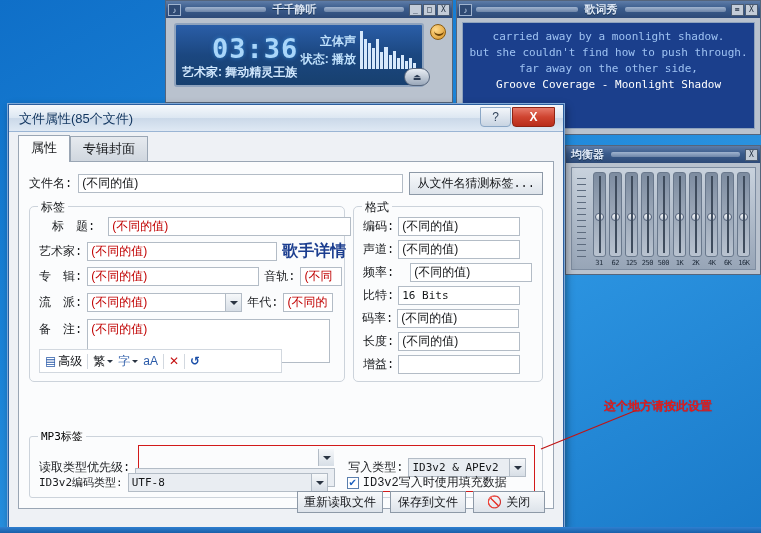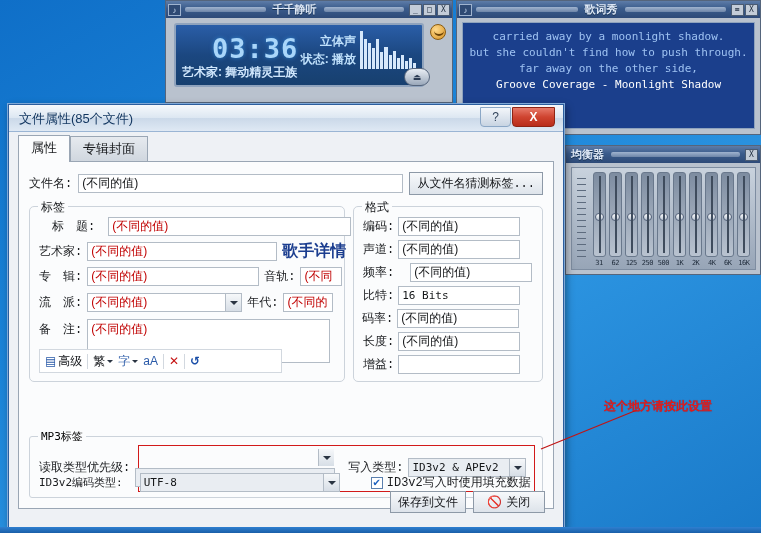--- a/index.html
+++ b/index.html
@@ -427,36 +427,37 @@
             <input class="inp mono" style="width: 200px; padding-right: 18px; background: rgb(233, 237, 242); margin-top: 20px;" value="ID3v1 &gt; APEv2 &gt; ID3v2">
             <span class="arrow"></span>
           </span>
           <label class="lb nowrap" style="margin-left:8px;">写入类型:</label>
           <span class="dd">
             <input class="inp mono" style="width: 118px; padding-right: 18px; background: rgb(233, 237, 242);" value="ID3v2 &amp; APEv2">
             <span class="arrow"></span>
           </span>
         </div>
 
-        <div class="row" style="position:absolute;left:9px;top:36px;gap:17px;">
+        <div class="row" style="position:absolute;left:9px;top:36px;gap:5px;">
           <label class="lb nowrap" style="font-family:'DejaVu Sans Mono',monospace;font-size:11px;">ID3v2编码类型:</label>
           <span class="dd">
             <input class="inp mono" style="width: 200px; padding-right: 18px; background: rgb(233, 237, 242);" value="UTF-8">
             <span class="arrow"></span>
           </span>
           <span class="row" style="margin-left:14px;gap:4px;">
             <span style="width:12px;height:12px;border:1px solid #5a7fae;background:#fff;color:#1b5fbe;font-size:10px;line-height:10px;text-align:center;">✔</span>
             <label class="lb nowrap">ID3v2写入时使用填充数据</label>
           </span>
         </div>
       </div>
 
     </div>
 
     <div class="dlg-footer">
+      <div class="footbtn" style="left:288px; top:2px; width:86px;">重新读取文件</div>
       <div class="footbtn" style="left:381px; top:2px; width:76px;">保存到文件</div>
       <div class="footbtn" style="left:464px; top:2px; width:72px;">
         <span style="color:#c51212;font-weight:bold;">🚫</span>
         <span>关闭</span>
       </div>
     </div>
   </div>
 </div>
 
 <svg style="position:absolute;left:0;top:0;width:761px;height:533px;pointer-events:none;">

